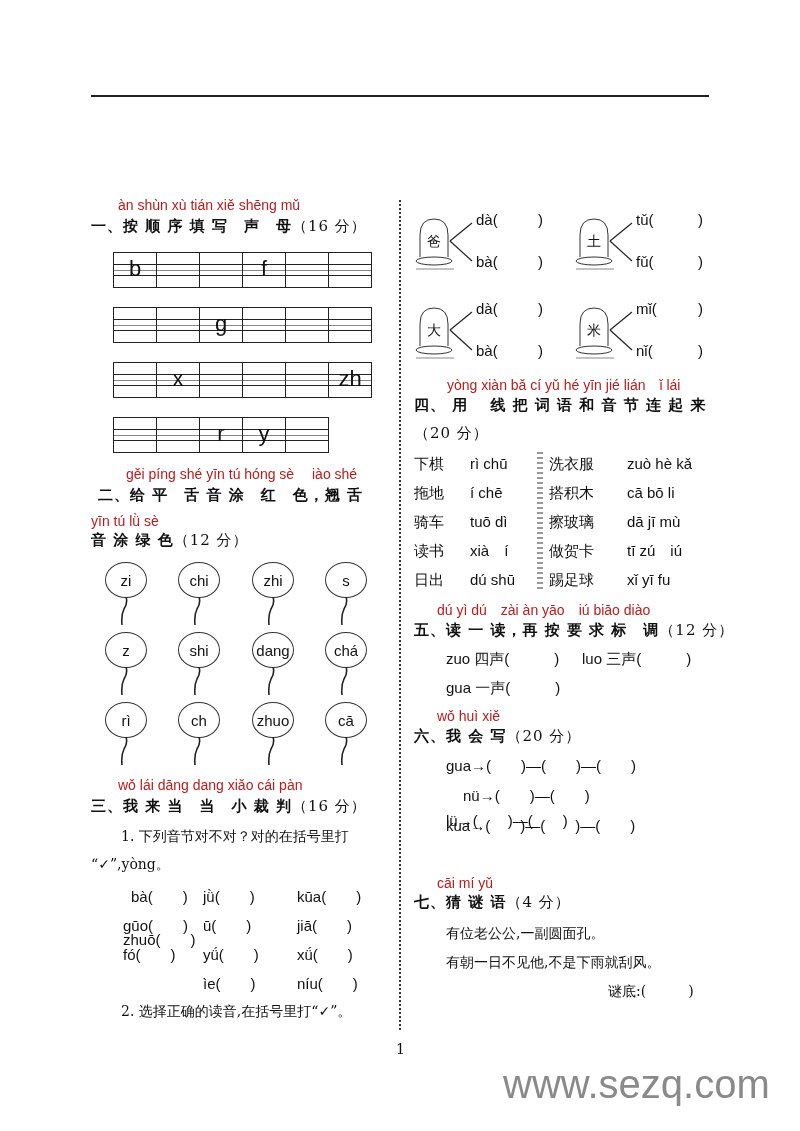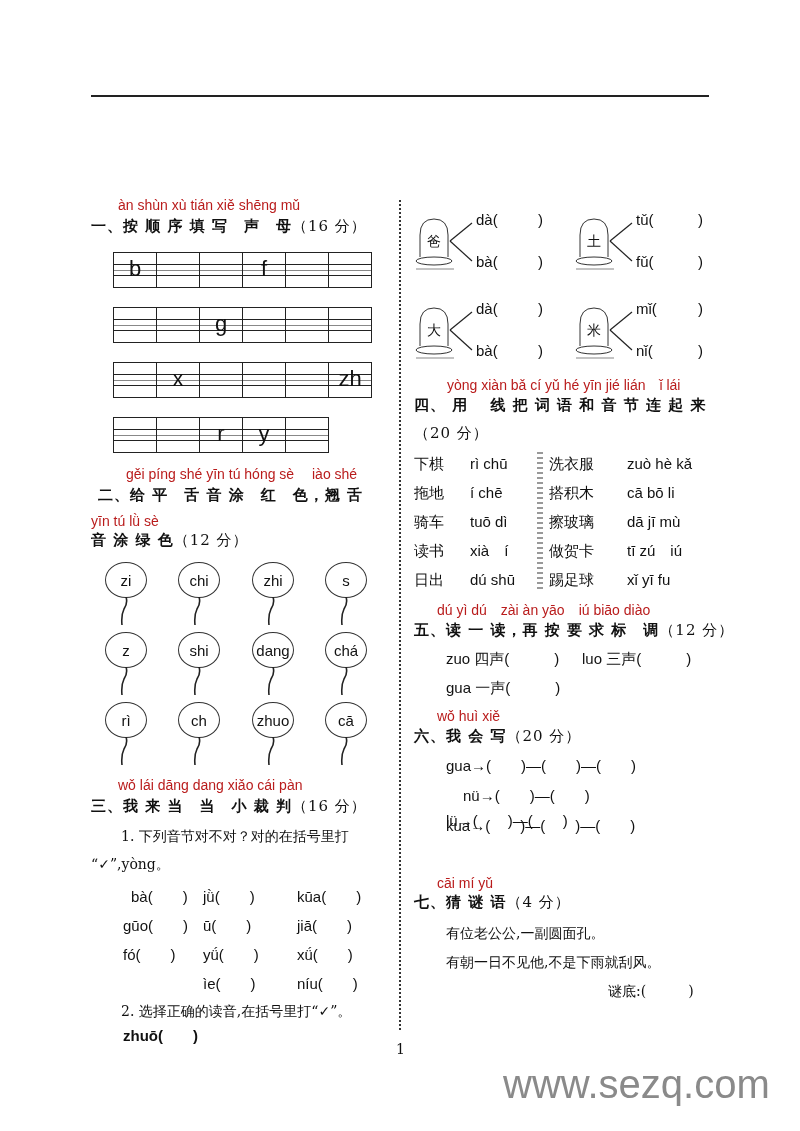--- a/index.html
+++ b/index.html
@@ -215,21 +215,21 @@
 <div id="judge">
     <div class="abs sans" style="left: 123px; top: 888px; margin-left: 8px;">bà(　　)</div>
     <div class="abs sans" style="left: 203px; top: 888px;">jǜ(　　)</div>
     <div class="abs sans" style="left: 297px; top: 888px;">kūa(　　)</div>
     <div class="abs sans" style="left: 123px; top: 917px;">gūo(　　)</div>
     <div class="abs sans" style="left: 203px; top: 917px;">ū(　　)</div>
     <div class="abs sans" style="left: 297px; top: 917px;">jiā(　　)</div>
     <div class="abs sans" style="left: 123px; top: 946px; text-align: center;">fó(　　)</div>
     <div class="abs sans" style="left: 203px; top: 946px;">yǘ(　　)</div>
     <div class="abs sans" style="left: 297px; top: 946px;">xǘ(　　)</div>
-    <div class="abs sans" style="left: 123px; top: 1027px; font-weight: bold;">zhuō(　　)</div>
+    <div class="abs sans" style="left: 123px; top: 931px;">zhuō(　　)</div>
     <div class="abs sans" style="left: 203px; top: 975px;">ìe(　　)</div>
     <div class="abs sans" style="left: 297px; top: 975px;">níu(　　)</div>
   </div>
 <div class="abs txt" style="left:121px;top:1003px;">2. 选择正确的读音,在括号里打“✓”。</div>
 
 <div id="bells">
     <div class="bell" style="left: 414px; top: 215px;">
     <svg class="shape" width="130" height="60">
       <path d="M6 42 L6 20 Q6 4 20 4 Q34 4 34 20 L34 42" fill="none" stroke="#333" stroke-width="1"></path>
       <ellipse cx="20" cy="46" rx="18" ry="4" fill="none" stroke="#333" stroke-width="1"></ellipse>

